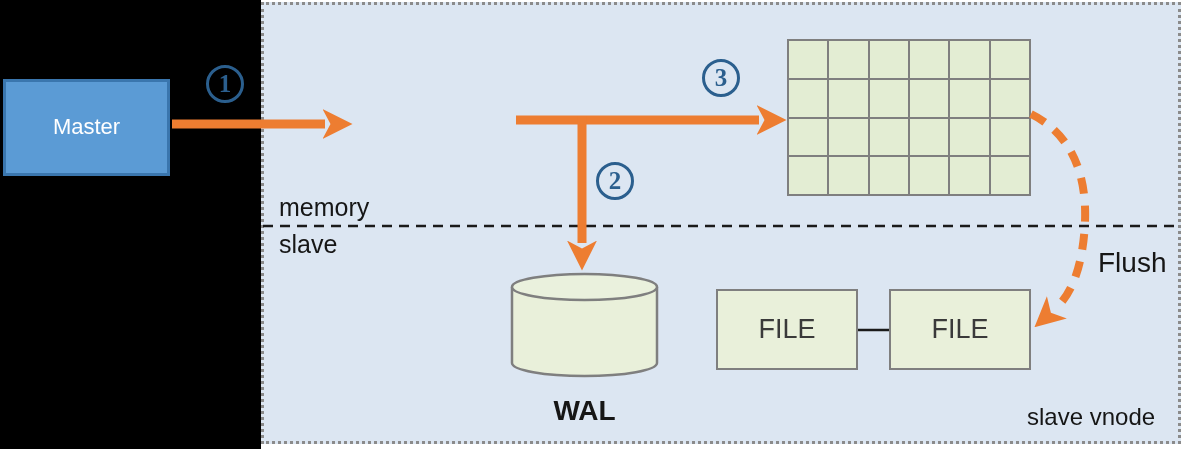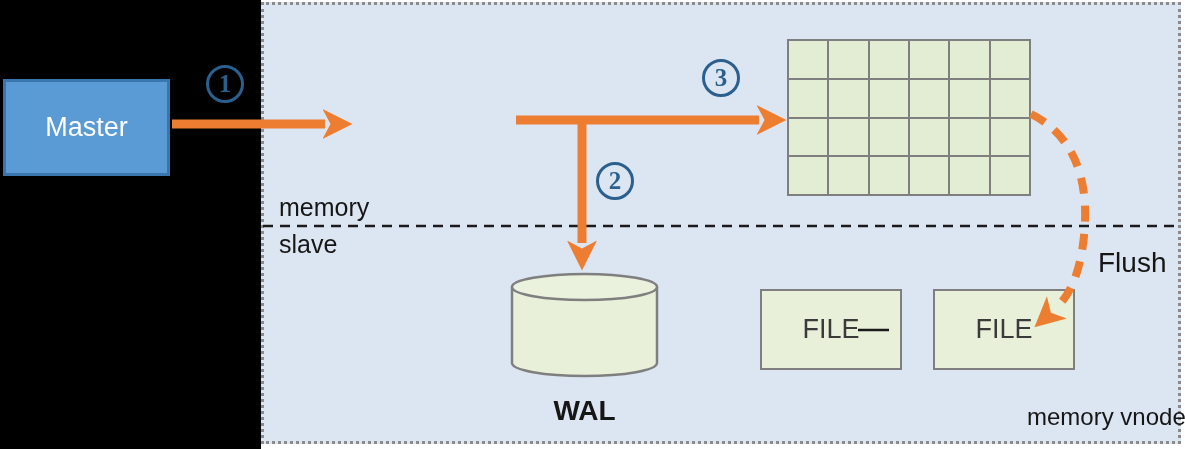--- a/index.html
+++ b/index.html
@@ -10,21 +10,21 @@
   }
   .black-panel { position:absolute; left:0; top:0; width:261px; height:449px; background:#000000; }
   .slave-container {
     position:absolute; left:261px; top:2px; width:920px; height:442px;
     background:var(--panel-blue,#dce6f2);
     border:3px dotted #8b8b8b; box-sizing:border-box;
   }
   .master-box {
     position:absolute; left:3px; top:79px; width:167px; height:97px;
     background:var(--master-blue,#5b9bd5); border:3px solid var(--master-border,#3a76ae);
-    box-sizing:border-box; color:#ffffff; font-size:27px; line-height:1.2;
+    box-sizing:border-box; color:#ffffff; font-size:22px; line-height:1.2;
     display:flex; flex-direction:column; align-items:center; justify-content:center;
   }
   .step-circle {
     position:absolute; width:38px; height:38px; box-sizing:border-box;
     border:3px solid var(--step-blue,#2b5f8e); border-radius:50%;
     color:var(--step-blue,#2b5f8e); font-family:"Liberation Serif", serif;
     font-size:25px; font-weight:bold;
     display:flex; align-items:center; justify-content:center;
   }
   .step-1 { left:206px; top:65px; }
@@ -41,21 +41,21 @@
     position:absolute; left:787px; top:39px; width:244px; height:157px;
     background:var(--stroke-gray,#7f7f7f); border:2px solid var(--stroke-gray,#7f7f7f);
     box-sizing:border-box; display:grid; gap:2px;
   }
   .memtable .cell { background:var(--grid-green,#e3edd3); }
   .wal-cylinder { position:absolute; left:510px; top:271px; }
   .file-box {
     position:absolute; width:142px; height:81px; box-sizing:border-box;
     background:var(--file-green,#e9f0da); border:2px solid var(--stroke-gray,#7f7f7f);
     display:flex; align-items:center; justify-content:center;
-    font-size:27px; color:#3a3a3a;margin-left:44px;
+    font-size:27px; color:#3a3a3a;
   }
   .file-1 { left:716px; top:289px; }
   .file-2 { left:889px; top:289px; }
   .diagram-label { position:absolute; color:#161616; font-size:25px; white-space:nowrap; }
   .memory-label { left:279px; top:193px; }
   .disk-label   { left:279px; top:230px; }
   .flush-label  { left:1098px; top:247px; font-size:28px; }
   .slave-label  { left:1027px; top:403px; font-size:24px; }
   .wal-label    { left:510px; top:395px; width:149px; text-align:center; font-size:28px;font-weight:bold; }
   .overlay { position:absolute; left:0; top:0; width:1185px; height:449px; pointer-events:none; }
@@ -125,21 +125,21 @@
     <span>2</span>
   </div>
   <div class="step-circle step-3">
     <span>3</span>
   </div>
 
   <div class="diagram-label memory-label">memory</div>
   <div class="diagram-label disk-label">slave</div>
   <div class="diagram-label wal-label">WAL</div>
   <div class="diagram-label flush-label">Flush</div>
-  <div class="diagram-label slave-label">memory vnode</div>
+  <div class="diagram-label slave-label">slave vnode</div>
 
   <svg class="overlay" viewBox="0 0 1185 449">
     <defs>
       <marker id="ah" viewBox="0 0 12 12" markerWidth="30" markerHeight="30" markerUnits="userSpaceOnUse" refX="1" refY="6" orient="auto">
         <path class="ah-fill" d="M0,0 L12,6 L0,12 L3.2,6 Z"></path>
       </marker>
     </defs>
     <line class="thin-black divider" x1="263" y1="226" x2="1178" y2="226"></line>
     <line class="thin-black" x1="858" y1="330" x2="889" y2="330"></line>
     <line class="arrow" x1="172" y1="124" x2="325" y2="124" marker-end="url(#ah)"></line>

